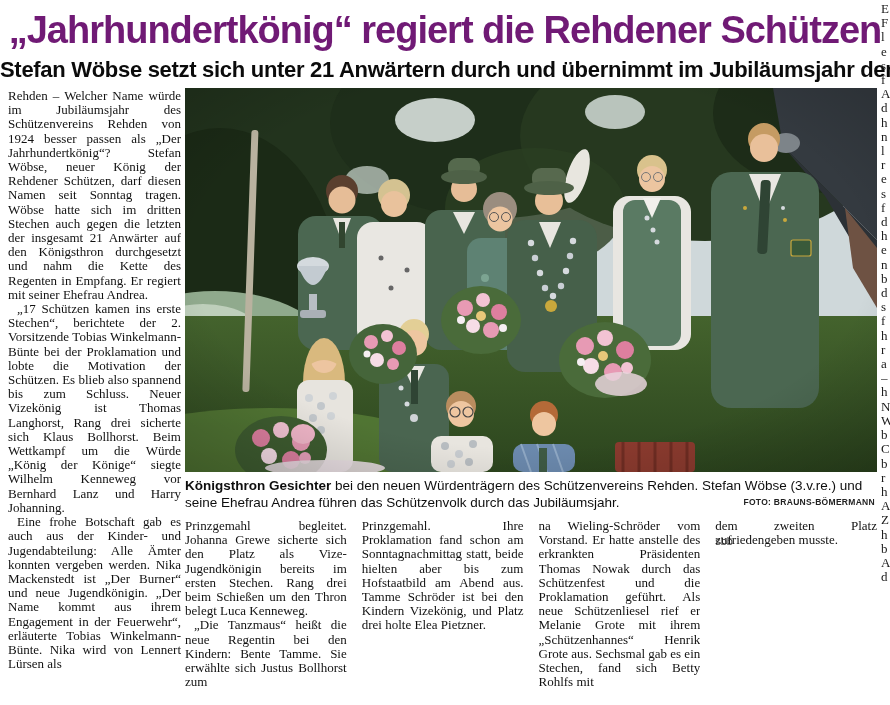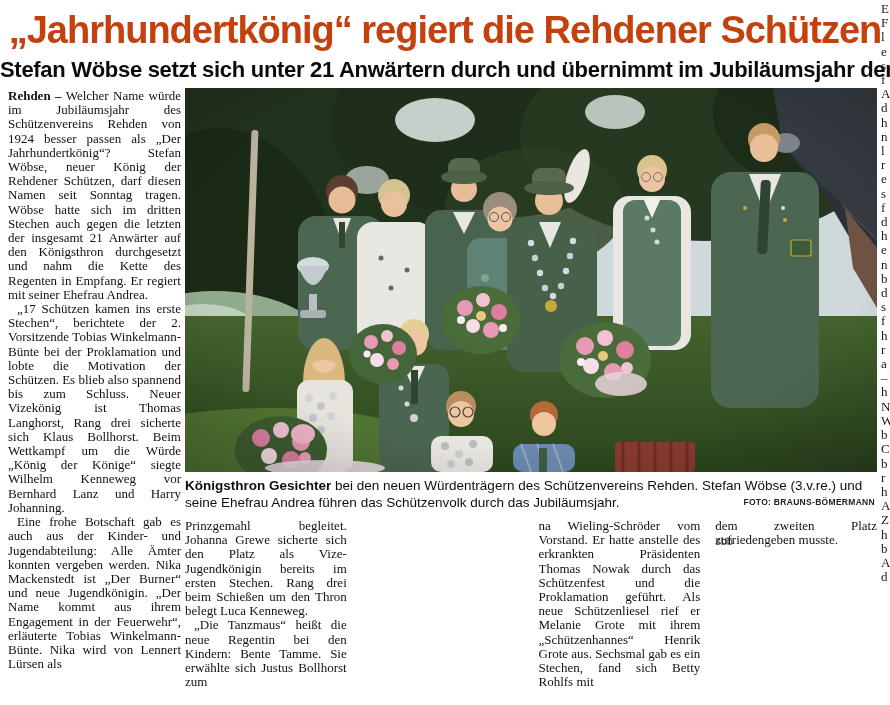--- a/index.html
+++ b/index.html
@@ -1,30 +1,30 @@
 <!DOCTYPE html>
 <html><head>
 <meta charset="utf-8">
 <style>
   html,body{margin:0;padding:0;background:#ffffff;}
   .page{position:relative;width:890px;height:705px;background:#fff;overflow:hidden;
         font-family:"Liberation Serif",serif;color:#111;}
   
   .headline{position:absolute;left:0;top:6px;width:890px;text-align:center;
     font-family:"Liberation Sans",sans-serif;font-weight:700;font-size:38px;
-    letter-spacing:-1px;line-height:48px;color:#c2410c;white-space:nowrap;}
+    letter-spacing:-1px;line-height:48px;color:#701a75;white-space:nowrap;}
   .subheadline{position:absolute;left:0;top:57px;width:890px;text-align:center;
     font-family:"Liberation Sans",sans-serif;font-weight:700;font-size:22px;
     letter-spacing:-0.3px;line-height:26px;color:#0b0b0b;white-space:nowrap;}
   
   .leftcol{position:absolute;left:8px;top:89px;width:173px;height:614px;overflow:hidden;
     font-size:13px;line-height:14.2px;text-align:justify;}
   .leftcol p,.col p{margin:0;}
   .ind{text-indent:9px;}
-  .lead-word{font-weight:700;font-family:"Liberation Serif",serif;}
+  .lead-word{font-weight:400;font-family:"Liberation Serif",serif;}
   
   .photo{position:absolute;left:185px;top:88px;width:692px;height:384px;overflow:hidden;
     background:#2b3a26;}
   
   .caption{position:absolute;left:185px;top:477px;width:692px;height:37px;
     font-family:"Liberation Sans",sans-serif;font-size:13.5px;line-height:17px;color:#0e0e0e;}
   .caption .cap-lead{font-weight:700;}
   .credit{position:absolute;right:2px;bottom:3px;font-size:8.5px;font-weight:700;
     letter-spacing:0.3px;color:#222;font-family:"Liberation Sans",sans-serif;margin-top:28px;}
   
@@ -279,20 +279,21 @@
     <span class="cap-lead">Königsthron Gesichter</span><span> bei den neuen Würdenträgern des Schützenvereins Rehden. Stefan Wöbse (3.v.re.) und seine Ehefrau Andrea führen das Schützenvolk durch das Jubiläumsjahr.</span>
     <span class="credit">FOTO: BRAUNS-BÖMERMANN</span>
   </div>
 
   <div class="cols">
     <div class="col">
       <p>Prinzgemahl begleitet. Johanna Grewe sicherte sich den Platz als Vize-Jugendkönigin bereits im ersten Stechen. Rang drei beim Schießen um den Thron belegt Luca Kenneweg.</p>
       <p class="ind">„Die Tanzmaus“ heißt die neue Regentin bei den Kindern: Bente Tamme. Sie erwählte sich Justus Bollhorst zum</p>
     </div>
     <div class="col">
+      <p>Prinzgemahl. Ihre Proklamation fand schon am Sonntagnachmittag statt, beide hielten aber bis zum Hofstaatbild am Abend aus. Tamme Schröder ist bei den Kindern Vizekönig, und Platz drei holte Elea Pietzner.</p>
     </div>
     <div class="col">
       <p>na Wieling-Schröder vom Vorstand. Er hatte anstelle des erkrankten Präsidenten Thomas Nowak durch das Schützenfest und die Proklamation geführt. Als neue Schützenliesel rief er Melanie Grote mit ihrem „Schützenhannes“ Henrik Grote aus. Sechsmal gab es ein Stechen, fand sich Betty Rohlfs mit</p>
     </div>
     <div class="col">
       <p>dem zweiten Platz zufriedengeben musste.</p>
       <div class="sig">sbb</div>
     </div>
   </div>
 

